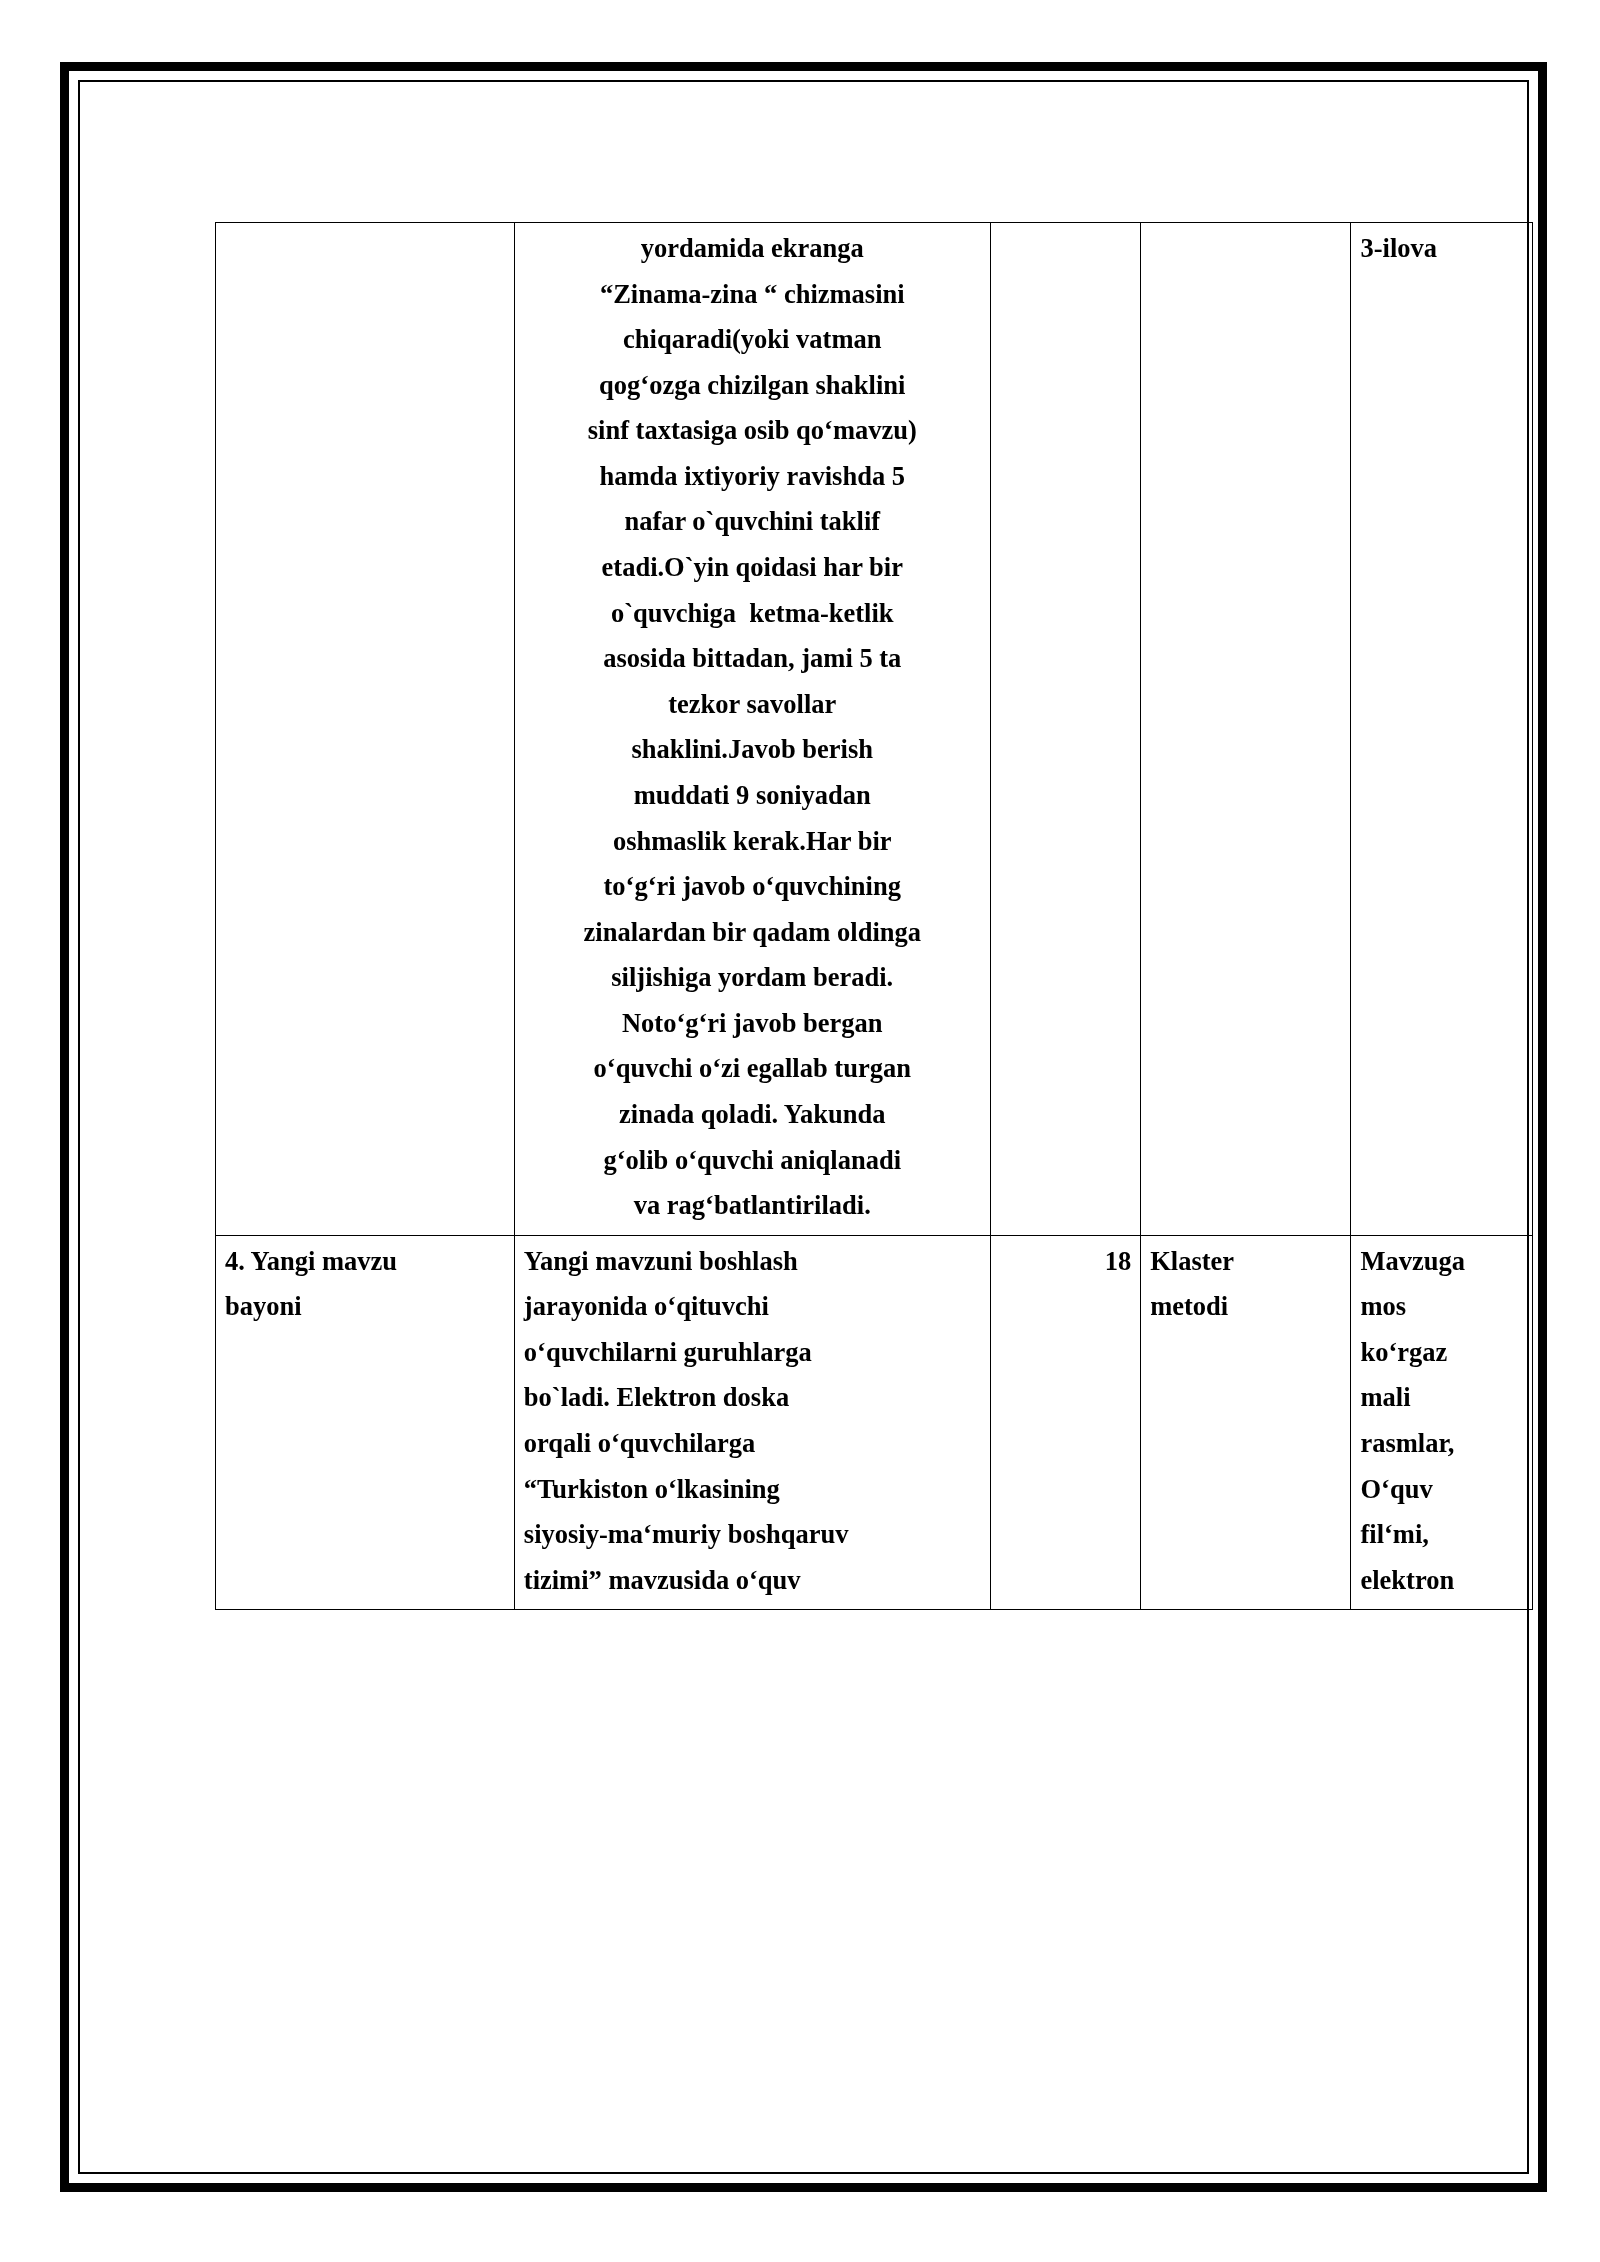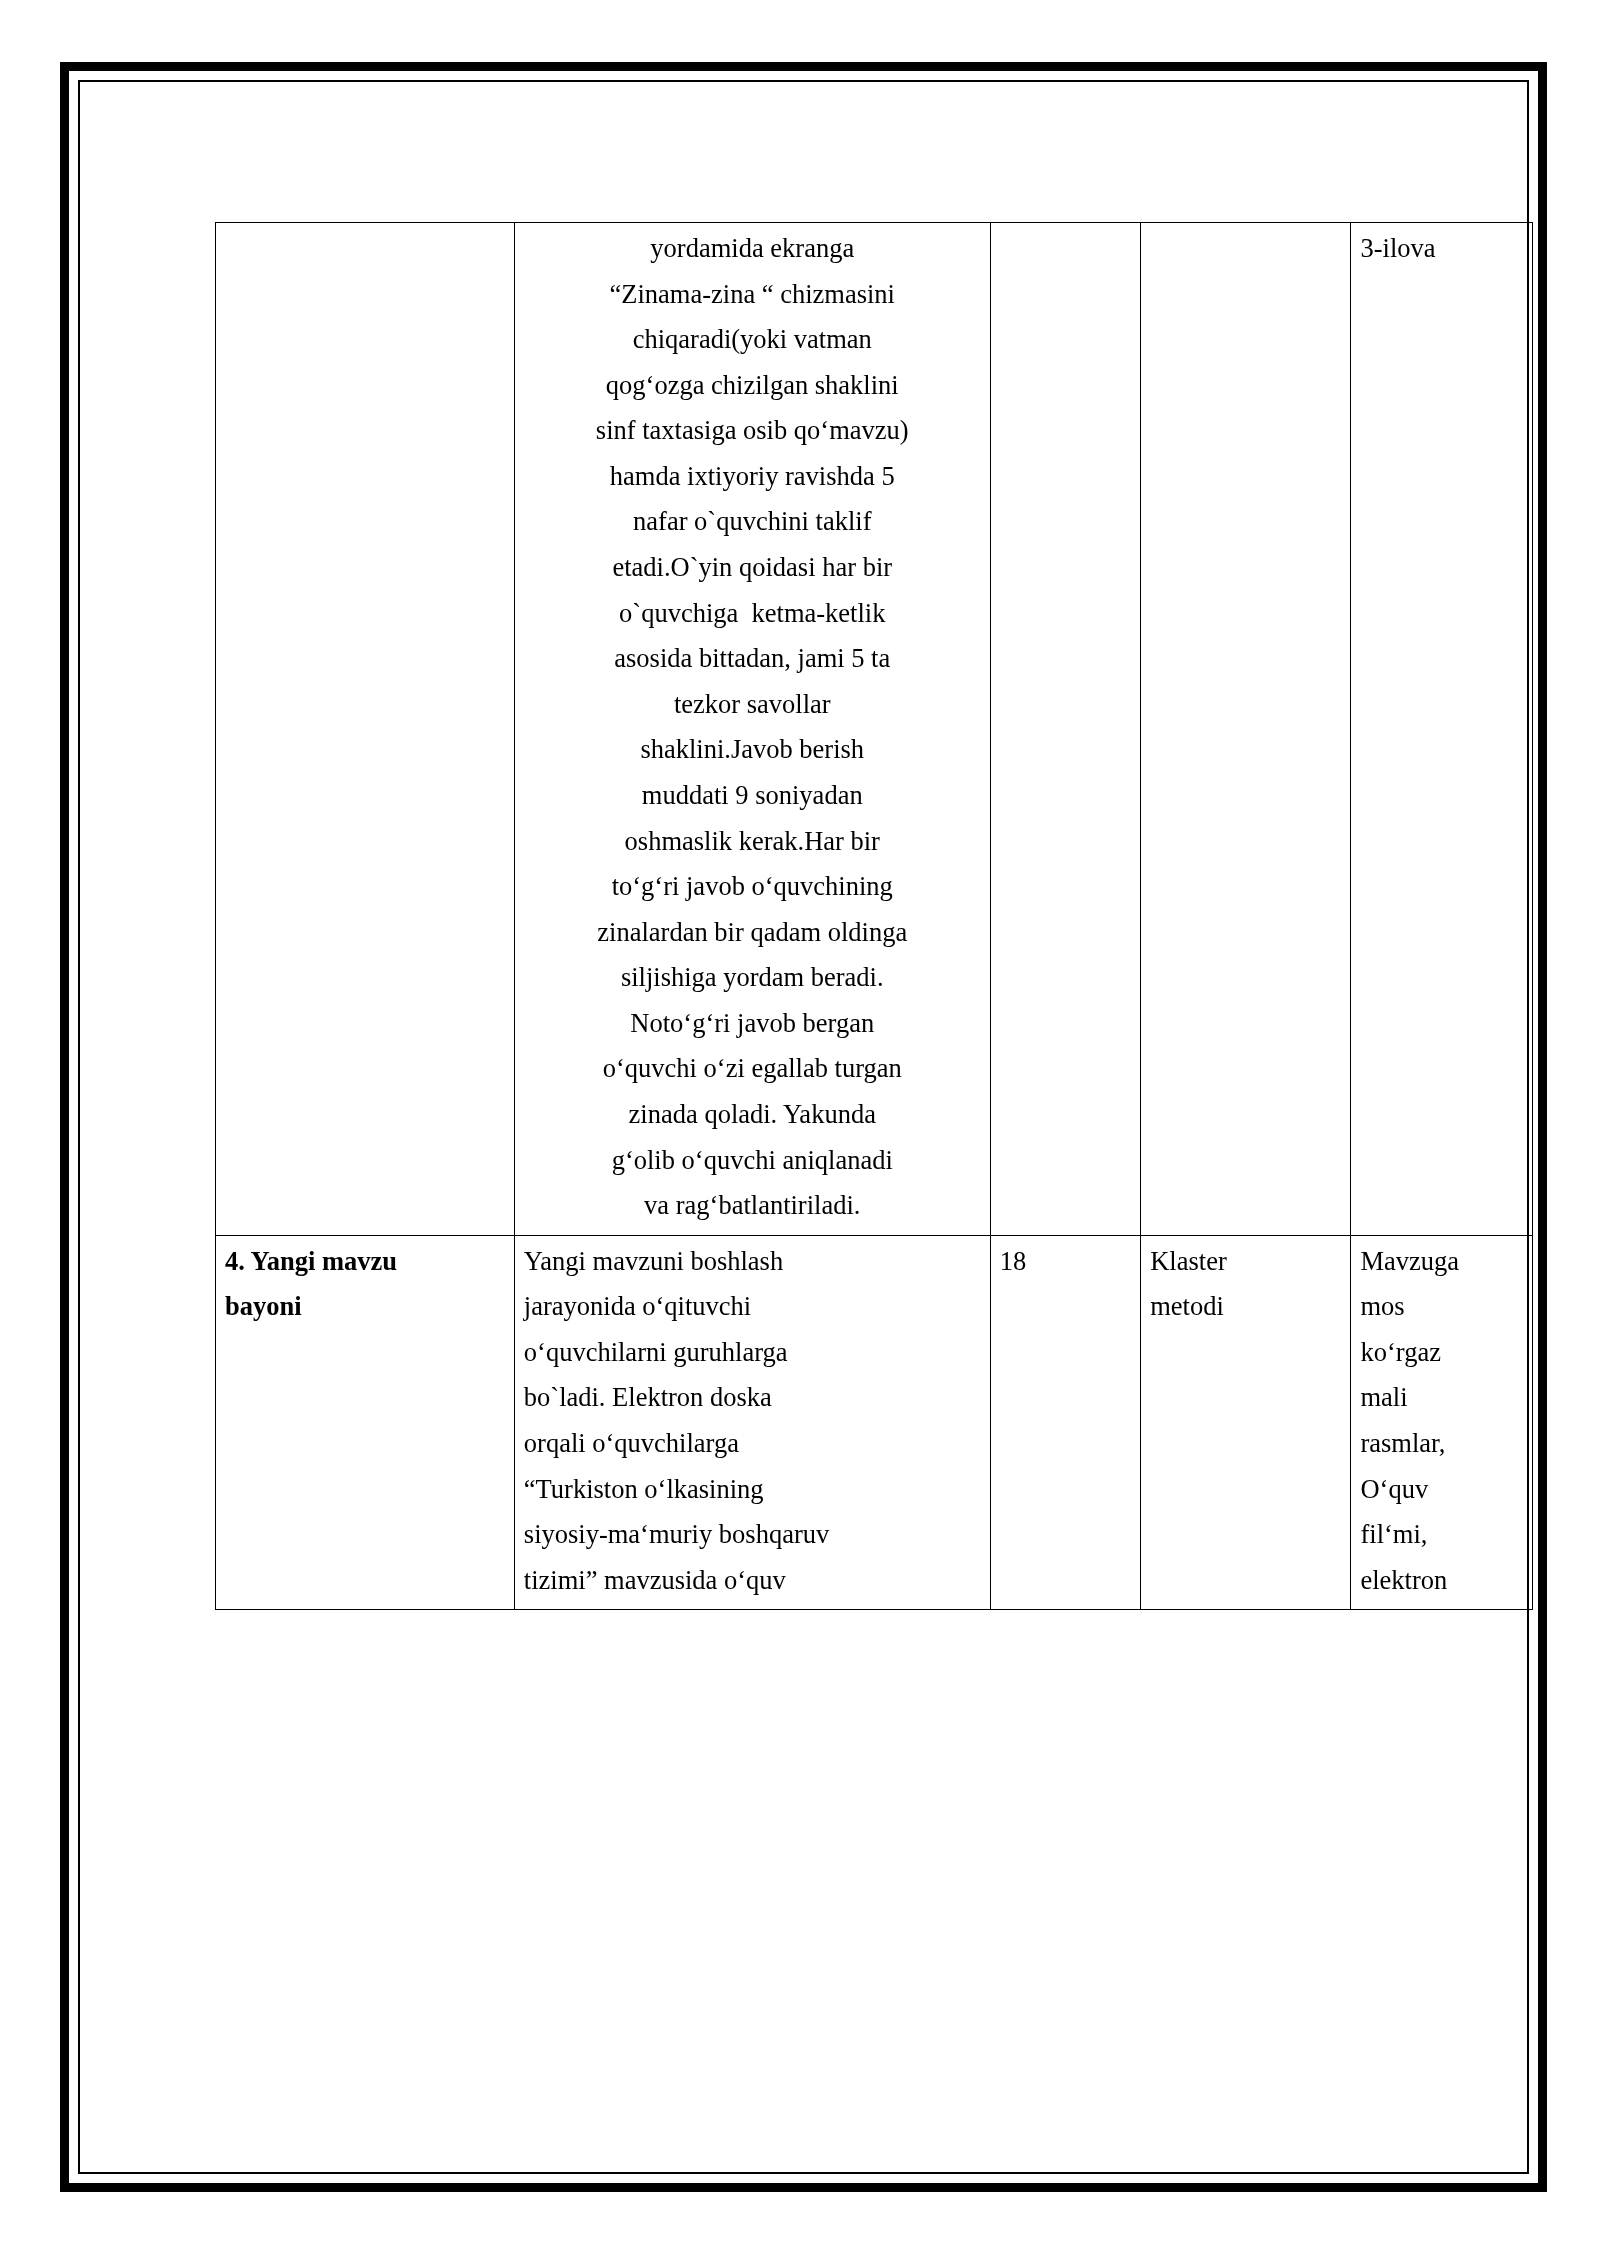--- a/index.html
+++ b/index.html
@@ -62,27 +62,28 @@
   }
 
   
   .col-stage   { width: 270px; }
   .col-body    { width: 430px; }
   .col-min     { width: 136px; }
   .col-method  { width: 190px; }
   .col-res     { width: 164px; }
 
   
-  .ta-center { text-align: left; }
+  .ta-center { text-align: right; }
   .ta-left   { text-align: left; }
   .bold      { font-weight: bold; margin-top: 28px; }
 
   .cell-line {
     display: block;
     white-space: pre-wrap;
+    font-weight: bold;
   }
 
   
   .empty-cell { }
 
   
   .continued-body { text-align: center; }
 
   
   .row-new td { vertical-align: top; }

